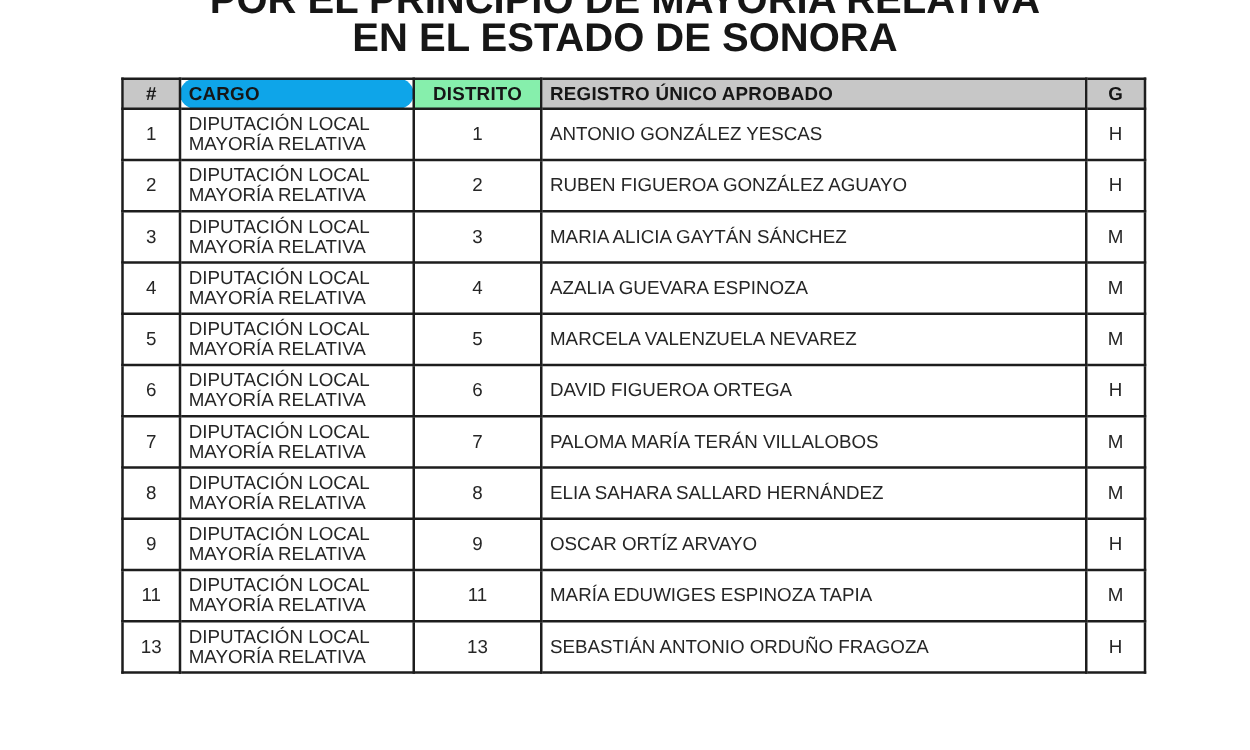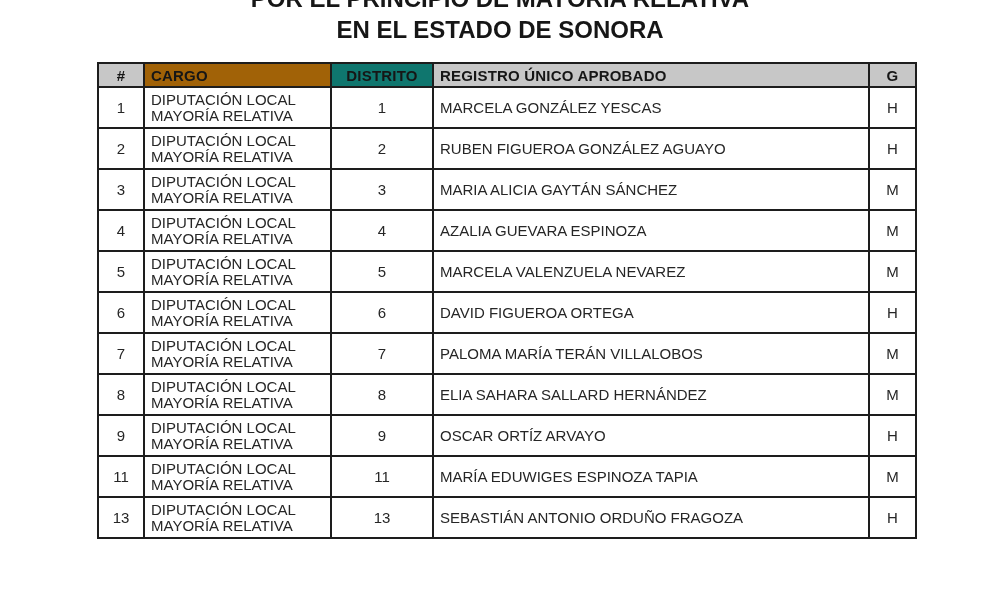--- a/index.html
+++ b/index.html
@@ -14,21 +14,21 @@
     background: #ffffff;
     color: #1f1f1f;
     font-family: "Liberation Sans", sans-serif;
   }
   .doc-title {
     position: absolute;
     left: 0;
     width: 1000px;
     text-align: center;
     font-weight: bold;
-    font-size: 24px;
+    font-size: 32px;
     line-height: 28px;
     white-space: nowrap;
     color: #161616;
   }
   .doc-title.line1 { top: -15px; }   
   .doc-title.line2 { top: 16px; }
 
   table.reg-table {
     position: absolute;
     left: 97px;
@@ -81,35 +81,35 @@
   <colgroup>
     <col style="width:46px">
     <col style="width:187px">
     <col style="width:102px">
     <col style="width:436px">
     <col style="width:47px">
   </colgroup>
   <thead>
     <tr>
       <th class="al-center" style="background: rgb(199, 199, 199);">#</th>
-      <th class="al-left" style="background: #a16207;">CARGO</th>
-      <th class="al-center" style="background: #0f766e;">DISTRITO</th>
+      <th class="al-left" style="background: #0ea5e9; border-radius: 12px;">CARGO</th>
+      <th class="al-center" style="background: #86efac;">DISTRITO</th>
       <th class="al-left" style="background: rgb(199, 199, 199); margin-left: 26px;">REGISTRO ÚNICO APROBADO</th>
       <th class="al-center" style="background: rgb(199, 199, 199);">G</th>
     </tr>
   </thead>
   <tbody id="table-body">
   <tr>
     <td class="c-num al-center">1</td>
     <td class="c-cargo al-left">
       <div>DIPUTACIÓN LOCAL</div>
       <div>MAYORÍA RELATIVA</div>
     </td>
     <td class="c-distrito al-center">1</td>
-    <td class="c-registro al-left">MARCELA GONZÁLEZ YESCAS</td>
+    <td class="c-registro al-left">ANTONIO GONZÁLEZ YESCAS</td>
     <td class="c-genero al-center">H</td>
   </tr>
 
   <tr>
     <td class="c-num al-center">2</td>
     <td class="c-cargo al-left">
       <div>DIPUTACIÓN LOCAL</div>
       <div>MAYORÍA RELATIVA</div>
     </td>
     <td class="c-distrito al-center">2</td>

